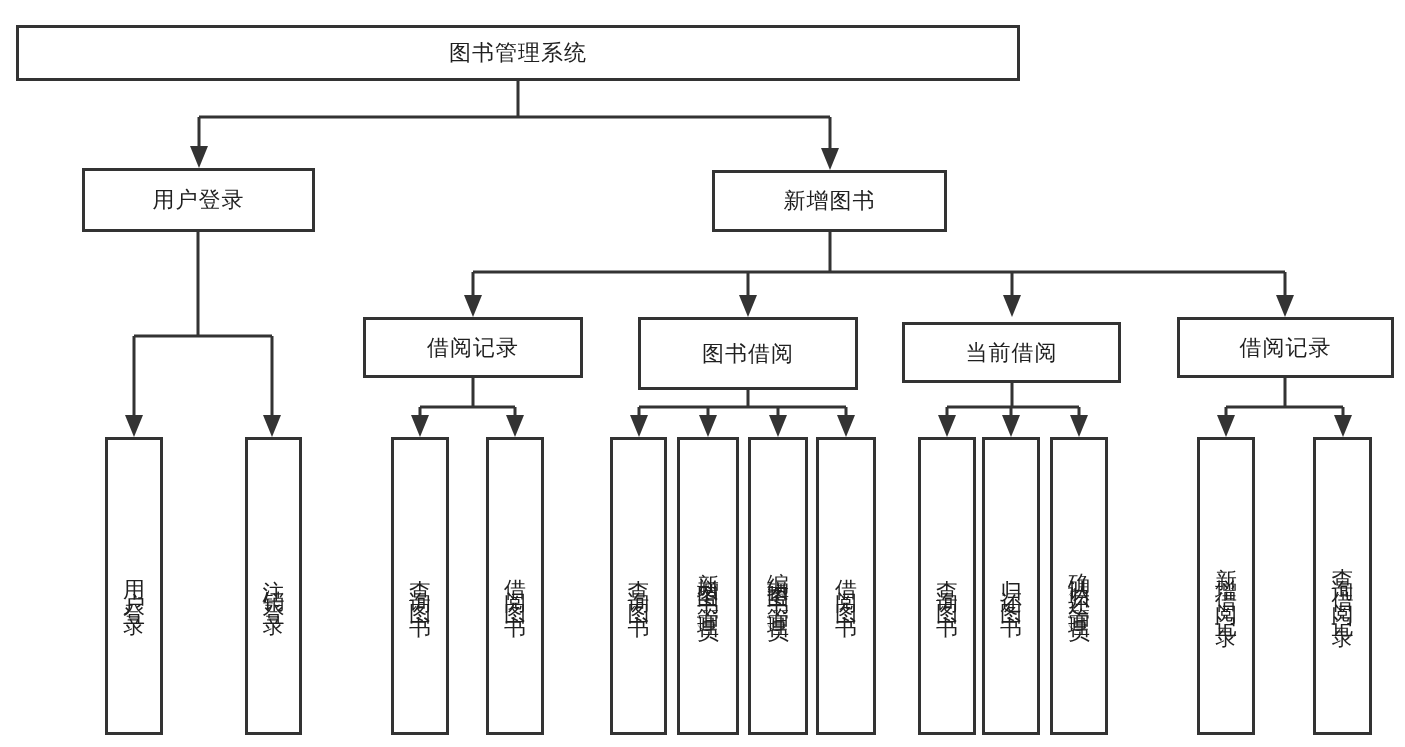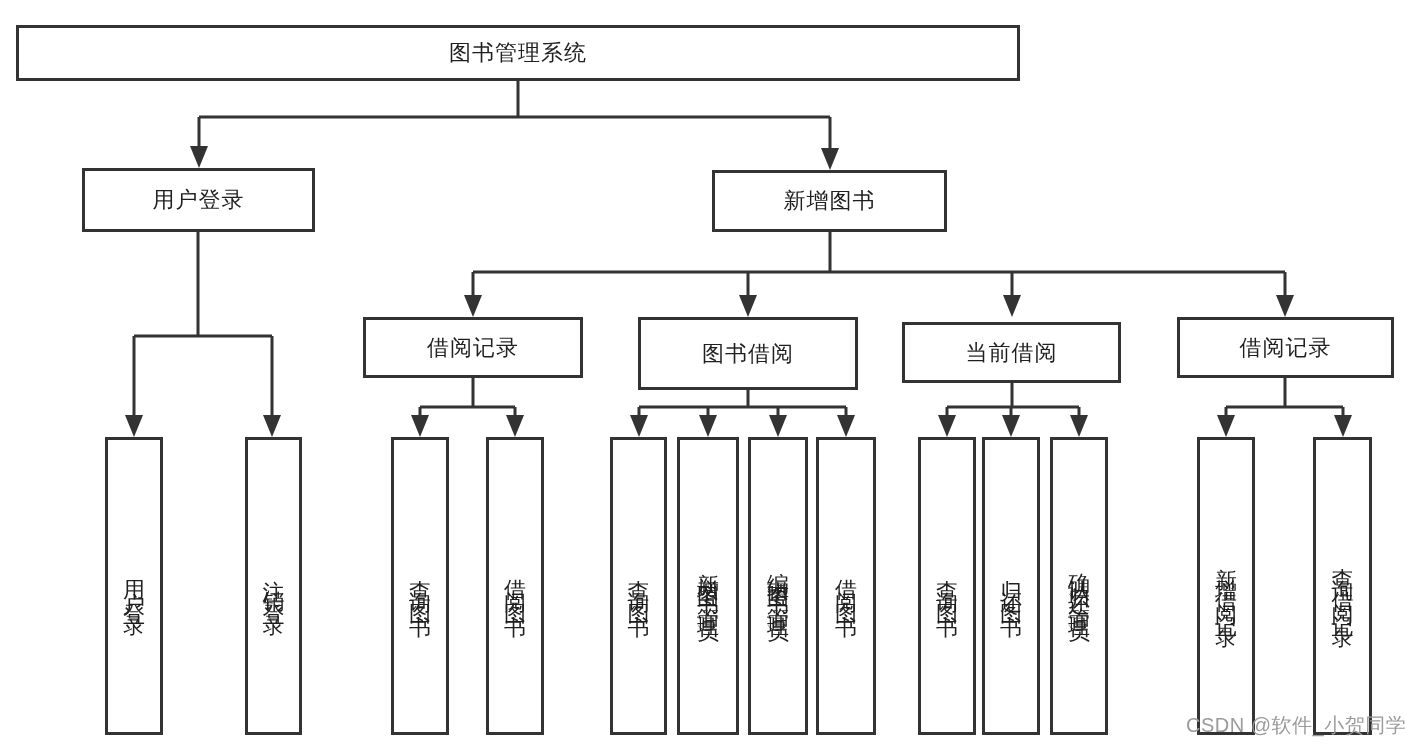--- a/index.html
+++ b/index.html
@@ -158,15 +158,14 @@
     <span class="vlabel tight">确认归还（管理员）</span>
   </div>
 
   <div class="node" style="left:1197px;top:437px;width:58px;height:298px;">
     <span class="vlabel">新增借阅记录</span>
   </div>
   <div class="node" style="left:1313px;top:437px;width:59px;height:298px;">
     <span class="vlabel">查询借阅记录</span>
   </div>
 
-  <div id="watermark">CSDN @软件_小贺同学</div>
 
 </div>
 
 </body></html>

